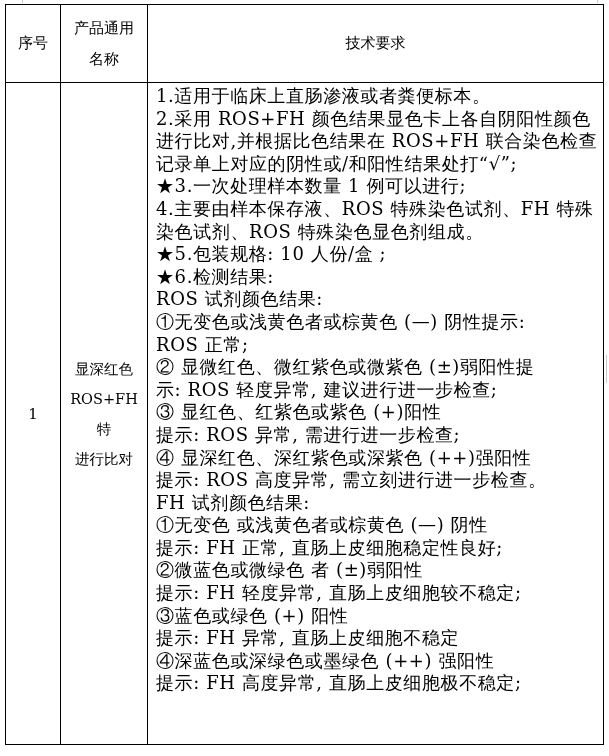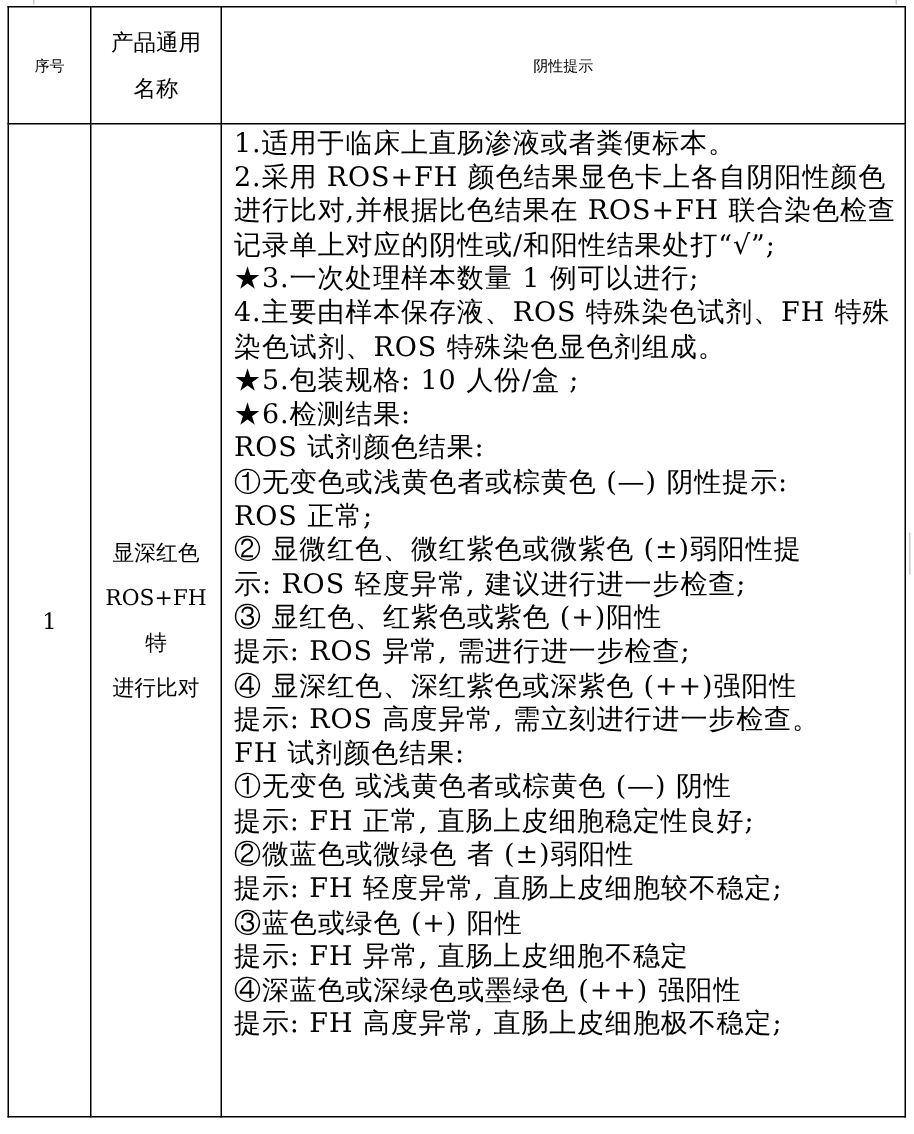--- a/index.html
+++ b/index.html
@@ -1,21 +1,21 @@
 <!DOCTYPE html>
 <html><head>
 <meta charset="utf-8">
 <style>
   html, body { margin:0; padding:0; background:#ffffff; }
   body { width:609px; height:756px; position:relative; overflow:hidden;
          font-family: "DejaVu Serif", "Liberation Serif", serif; color:#000; }
   .corner { position:absolute; background:#c8c8c8; }
   table.spec { position:absolute; left:5px; top:4px; width:599px; border-collapse:collapse; table-layout:fixed; }
   table.spec td { border:1px solid #000; padding:0; vertical-align:middle; }
-  .hdr td { height:77px; text-align:center; font-size:10px; }
+  .hdr td { height:77px; text-align:center; font-size:15px; }
   .hdr .name { line-height:31px; font-size:15px;margin-left:25px; }
   .body-row td { height:661px; }
   .c1 { width:54px; text-align:center; font-size:15px; }
   .c2 { width:86px; text-align:center; font-size:14.5px; line-height:30px; }
   .c3 { padding:0 4px 0 8px !important; vertical-align:top !important; }
   .req { margin-top:2px; font-size:18px; line-height:22.6px; letter-spacing:0.6px; white-space:pre-wrap; word-break:break-all; }
   .req div { white-space:nowrap; }
   .sidebar-mark { position:absolute; left:606px; width:1px; background:#c8c8c8; }
 </style>
 </head>
@@ -31,21 +31,21 @@
     <col style="width:87px">
     <col>
   </colgroup>
   <tbody>
       <tr class="hdr">
     <td class="c1">序号</td>
     <td class="c2 name">
       <div>产品通用</div>
       <div>名称</div>
     </td>
-    <td>阴性提示</td>
+    <td>技术要求</td>
   </tr>
   <tr class="body-row">
     <td class="c1">1</td>
     <td class="c2">
       <div>显深红色</div>
       <div>ROS+FH 特</div>
       <div>进行比对</div>
     </td>
     <td class="c3">
       <div class="req" id="req-list"><div>1.适用于临床上直肠渗液或者粪便标本。</div><div>2.采用 ROS+FH 颜色结果显色卡上各自阴阳性颜色</div><div>进行比对,并根据比色结果在 ROS+FH 联合染色检查</div><div>记录单上对应的阴性或/和阳性结果处打“√”;</div><div>★3.一次处理样本数量 1 例可以进行;</div><div>4.主要由样本保存液、ROS 特殊染色试剂、FH 特殊</div><div>染色试剂、ROS 特殊染色显色剂组成。</div><div>★5.包装规格: 10 人份/盒 ;</div><div>★6.检测结果:</div><div>ROS 试剂颜色结果:</div><div>①无变色或浅黄色者或棕黄色  (—)  阴性提示:</div><div>ROS 正常;</div><div>② 显微红色、微红紫色或微紫色 (±)弱阳性提</div><div>示:  ROS 轻度异常, 建议进行进一步检查;</div><div>③ 显红色、红紫色或紫色 (+)阳性</div><div>提示:  ROS 异常, 需进行进一步检查;</div><div>④ 显深红色、深红紫色或深紫色  (++)强阳性</div><div>提示: ROS 高度异常, 需立刻进行进一步检查。</div><div>FH 试剂颜色结果:</div><div>①无变色 或浅黄色者或棕黄色  (—)  阴性</div><div>提示: FH 正常, 直肠上皮细胞稳定性良好;</div><div>②微蓝色或微绿色 者 (±)弱阳性</div><div>提示: FH 轻度异常, 直肠上皮细胞较不稳定;</div><div>③蓝色或绿色 (+)  阳性</div><div>提示: FH 异常, 直肠上皮细胞不稳定</div><div>④深蓝色或深绿色或墨绿色  (++)  强阳性</div><div>提示: FH 高度异常, 直肠上皮细胞极不稳定;</div></div>

